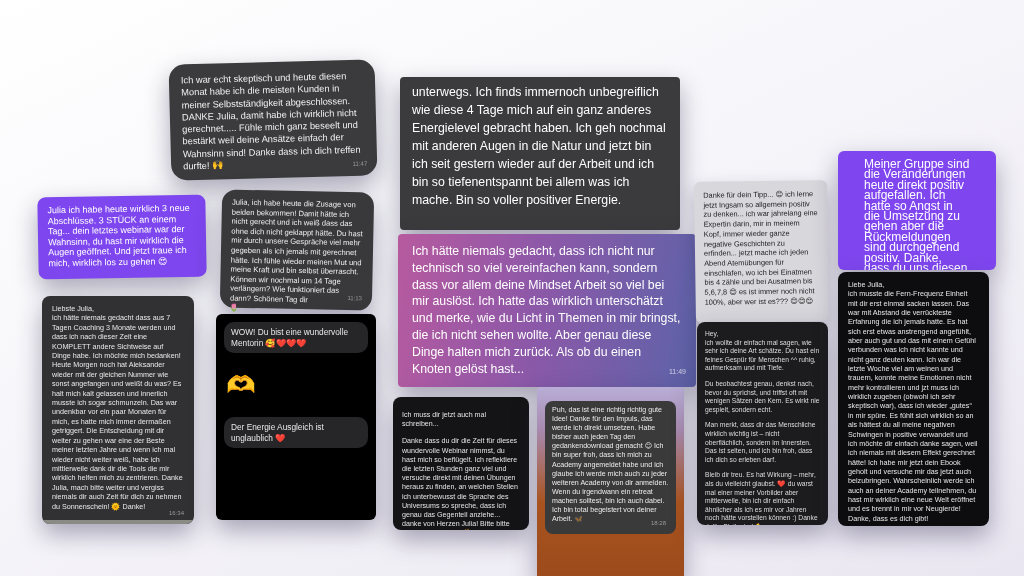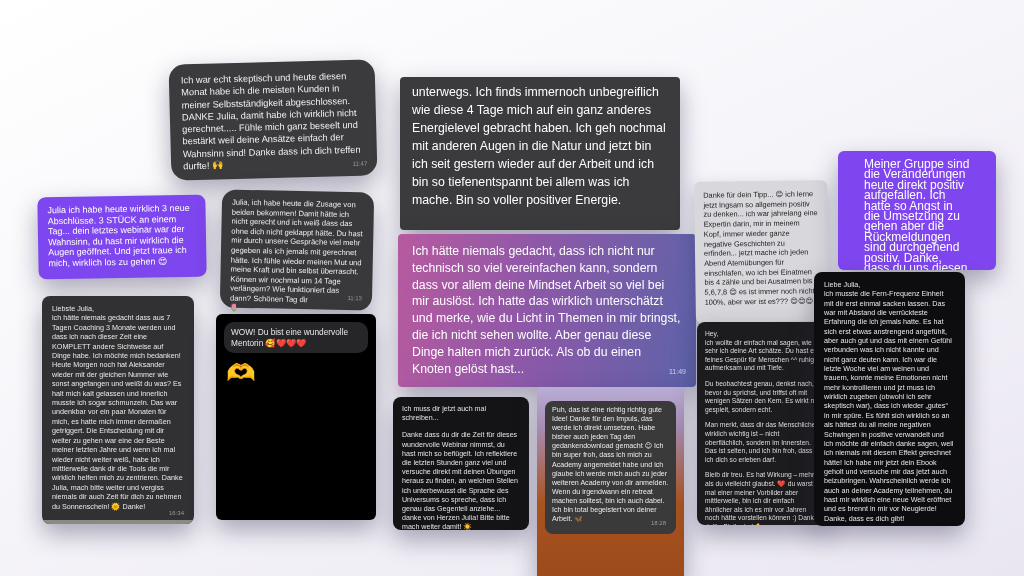--- a/index.html
+++ b/index.html
@@ -26,55 +26,55 @@
   
   .cardC{left:42px;top:296px;width:152px;height:228px;background:#313133;border-radius:8px;
          padding:8px 10px;color:#e9e9e9;font-size:7.2px;line-height:9.4px;overflow:hidden;}
   .cardC .homebar{position:absolute;left:0;bottom:0;width:100%;height:4px;background:#8b8b86;}
   .cardC .time{bottom:6px;}
   
   .cardD{left:221px;top:191px;width:152px;height:118px;background:#39393b;border-radius:14px;
          transform:rotate(1.2deg);padding:8px 10px 12px;color:#f0f0f0;font-size:7.6px;line-height:9.6px;}
   
   .cardE{left:216px;top:314px;width:160px;height:206px;background:#000;border-radius:6px;
-         padding:8px;display:flex;flex-direction:column;gap:7px;overflow:hidden;}
+         padding:8px;display:flex;flex-direction:column;gap:19px;overflow:hidden;}
   .cardE .bubble{background:#262628;border-radius:10px;padding:5px 7px;color:#e8e8e8;
          font-size:8.3px;line-height:10.6px;max-width:142px;}
   .cardE .big-emoji{background:transparent;font-size:24px;line-height:26px;padding:0 2px;}
   
   .cardF{left:400px;top:77px;width:280px;height:153px;background:#3b3b3d;border-radius:4px;
          padding:6px 12px;color:#ffffff;font-size:12.3px;line-height:18px;overflow:hidden;}
   
   .cardG{left:398px;top:234px;width:298px;height:153px;border-radius:4px;
          background:linear-gradient(100deg,#b75a9f 0%,#8d58a8 45%,#5d63a9 100%);
          padding:9px 14px;color:#fff;font-size:12.3px;line-height:16.8px;overflow:hidden;}
   .cardG .time{color:rgba(255,255,255,.7);font-size:7px;}
   
   .cardH{left:393px;top:397px;width:136px;height:133px;background:#141416;border-radius:8px;
-         padding:8px 9px;color:#e4e4e4;font-size:7.1px;line-height:9.2px;overflow:hidden;}
+         padding:14px 9px;color:#e4e4e4;font-size:7.1px;line-height:9.2px;overflow:hidden;}
   .cardH .lead{margin-bottom:8px;}
   
   .cardI{left:537px;top:387px;width:147px;height:192px;border-radius:4px;
          background:linear-gradient(180deg,#b9aed6 0%,#a78ab0 22%,#a9541f 60%,#9c4a1c 100%);
          padding:14px 8px 6px;overflow:hidden;}
   .cardI .bubble{position:relative;background:#3a3a3a;border-radius:8px;padding:5px 7px 10px;
          color:#ececec;font-size:7.1px;line-height:9.1px;}
   
   .cardJ{left:695px;top:181px;width:133px;height:141px;background:#d8d7dc;border-radius:6px;
          transform:rotate(-.8deg);padding:9px;color:#222;font-size:7.4px;line-height:9.7px;overflow:hidden;
          box-shadow:0 8px 18px rgba(40,35,70,.28);}
   
   .cardK{left:697px;top:322px;width:131px;height:203px;background:#1c1c1e;border-radius:8px;
          padding:8px;color:#dededf;font-size:6.7px;line-height:8.6px;overflow:hidden;}
   .cardK p{margin:0 0 7px;white-space:pre-line;}
   
   .cardL{left:838px;top:151px;width:158px;height:119px;background:#7f46ef;border-radius:6px;
          padding:8px 26px;color:#fff;font-size:12px;line-height:10.4px;overflow:hidden;}
   
-  .cardM{left:814px;top:272px;width:151px;height:254px;background:#0d0d0f;border-radius:8px;
+  .cardM{left:838px;top:272px;width:151px;height:254px;background:#0d0d0f;border-radius:8px;
          padding:8px 10px;color:#e7e7e7;font-size:7.2px;line-height:9.35px;overflow:hidden;}
 </style>
 </head>
 <body>
 
 <div class="canvas">
 
   <div class="card cardA">
     <div class="txt">Ich war echt skeptisch und heute diesen Monat habe ich die meisten Kunden in meiner Selbstständigkeit abgeschlossen. DANKE Julia, damit habe ich wirklich nicht gerechnet..... Fühle mich ganz beseelt und bestärkt weil deine Ansätze einfach der Wahnsinn sind! Danke dass ich dich treffen durfte! 🙌</div>
     <div class="time">11:47</div>
@@ -93,20 +93,21 @@
 
   <div class="card cardD">
     <div class="txt">Julia, ich habe heute die Zusage von beiden bekommen! Damit hätte ich nicht gerecht und ich weiß dass das ohne dich nicht geklappt hätte. Du hast mir durch unsere Gespräche viel mehr gegeben als ich jemals mit gerechnet hätte. Ich fühle wieder meinen Mut und meine Kraft und bin selbst überrascht. Können wir nochmal um 14 Tage verlängern? Wie funktioniert das dann? Schönen Tag dir
 🌷</div>
     <div class="time">11:13</div>
   </div>
 
   <div class="card cardE">
     <div class="bubble">WOW! Du bist eine wundervolle Mentorin 🥰❤️❤️❤️</div>
     <div class="bubble big-emoji">🫶</div>
+    <div class="bubble">Der Energie Ausgleich ist unglaublich ❤️</div>
   </div>
 
   <div class="card cardF">
     <div class="txt">unterwegs. Ich finds immernoch unbegreiflich wie diese 4 Tage mich auf ein ganz anderes Energielevel gebracht haben. Ich geh nochmal mit anderen Augen in die Natur und jetzt bin ich seit gestern wieder auf der Arbeit und ich bin so tiefenentspannt bei allem was ich mache. Bin so voller positiver Energie.</div>
   </div>
 
   <div class="card cardG">
     <div class="txt">Ich hätte niemals gedacht, dass ich nicht nur technisch so viel vereinfachen kann, sondern dass vor allem deine Mindset Arbeit so viel bei mir auslöst. Ich hatte das wirklich unterschätzt und merke, wie du Licht in Themen in mir bringst, die ich nicht sehen wollte. Aber genau diese Dinge halten mich zurück. Als ob du einen Knoten gelöst hast...</div>
     <div class="time">11:49</div>
   </div>

